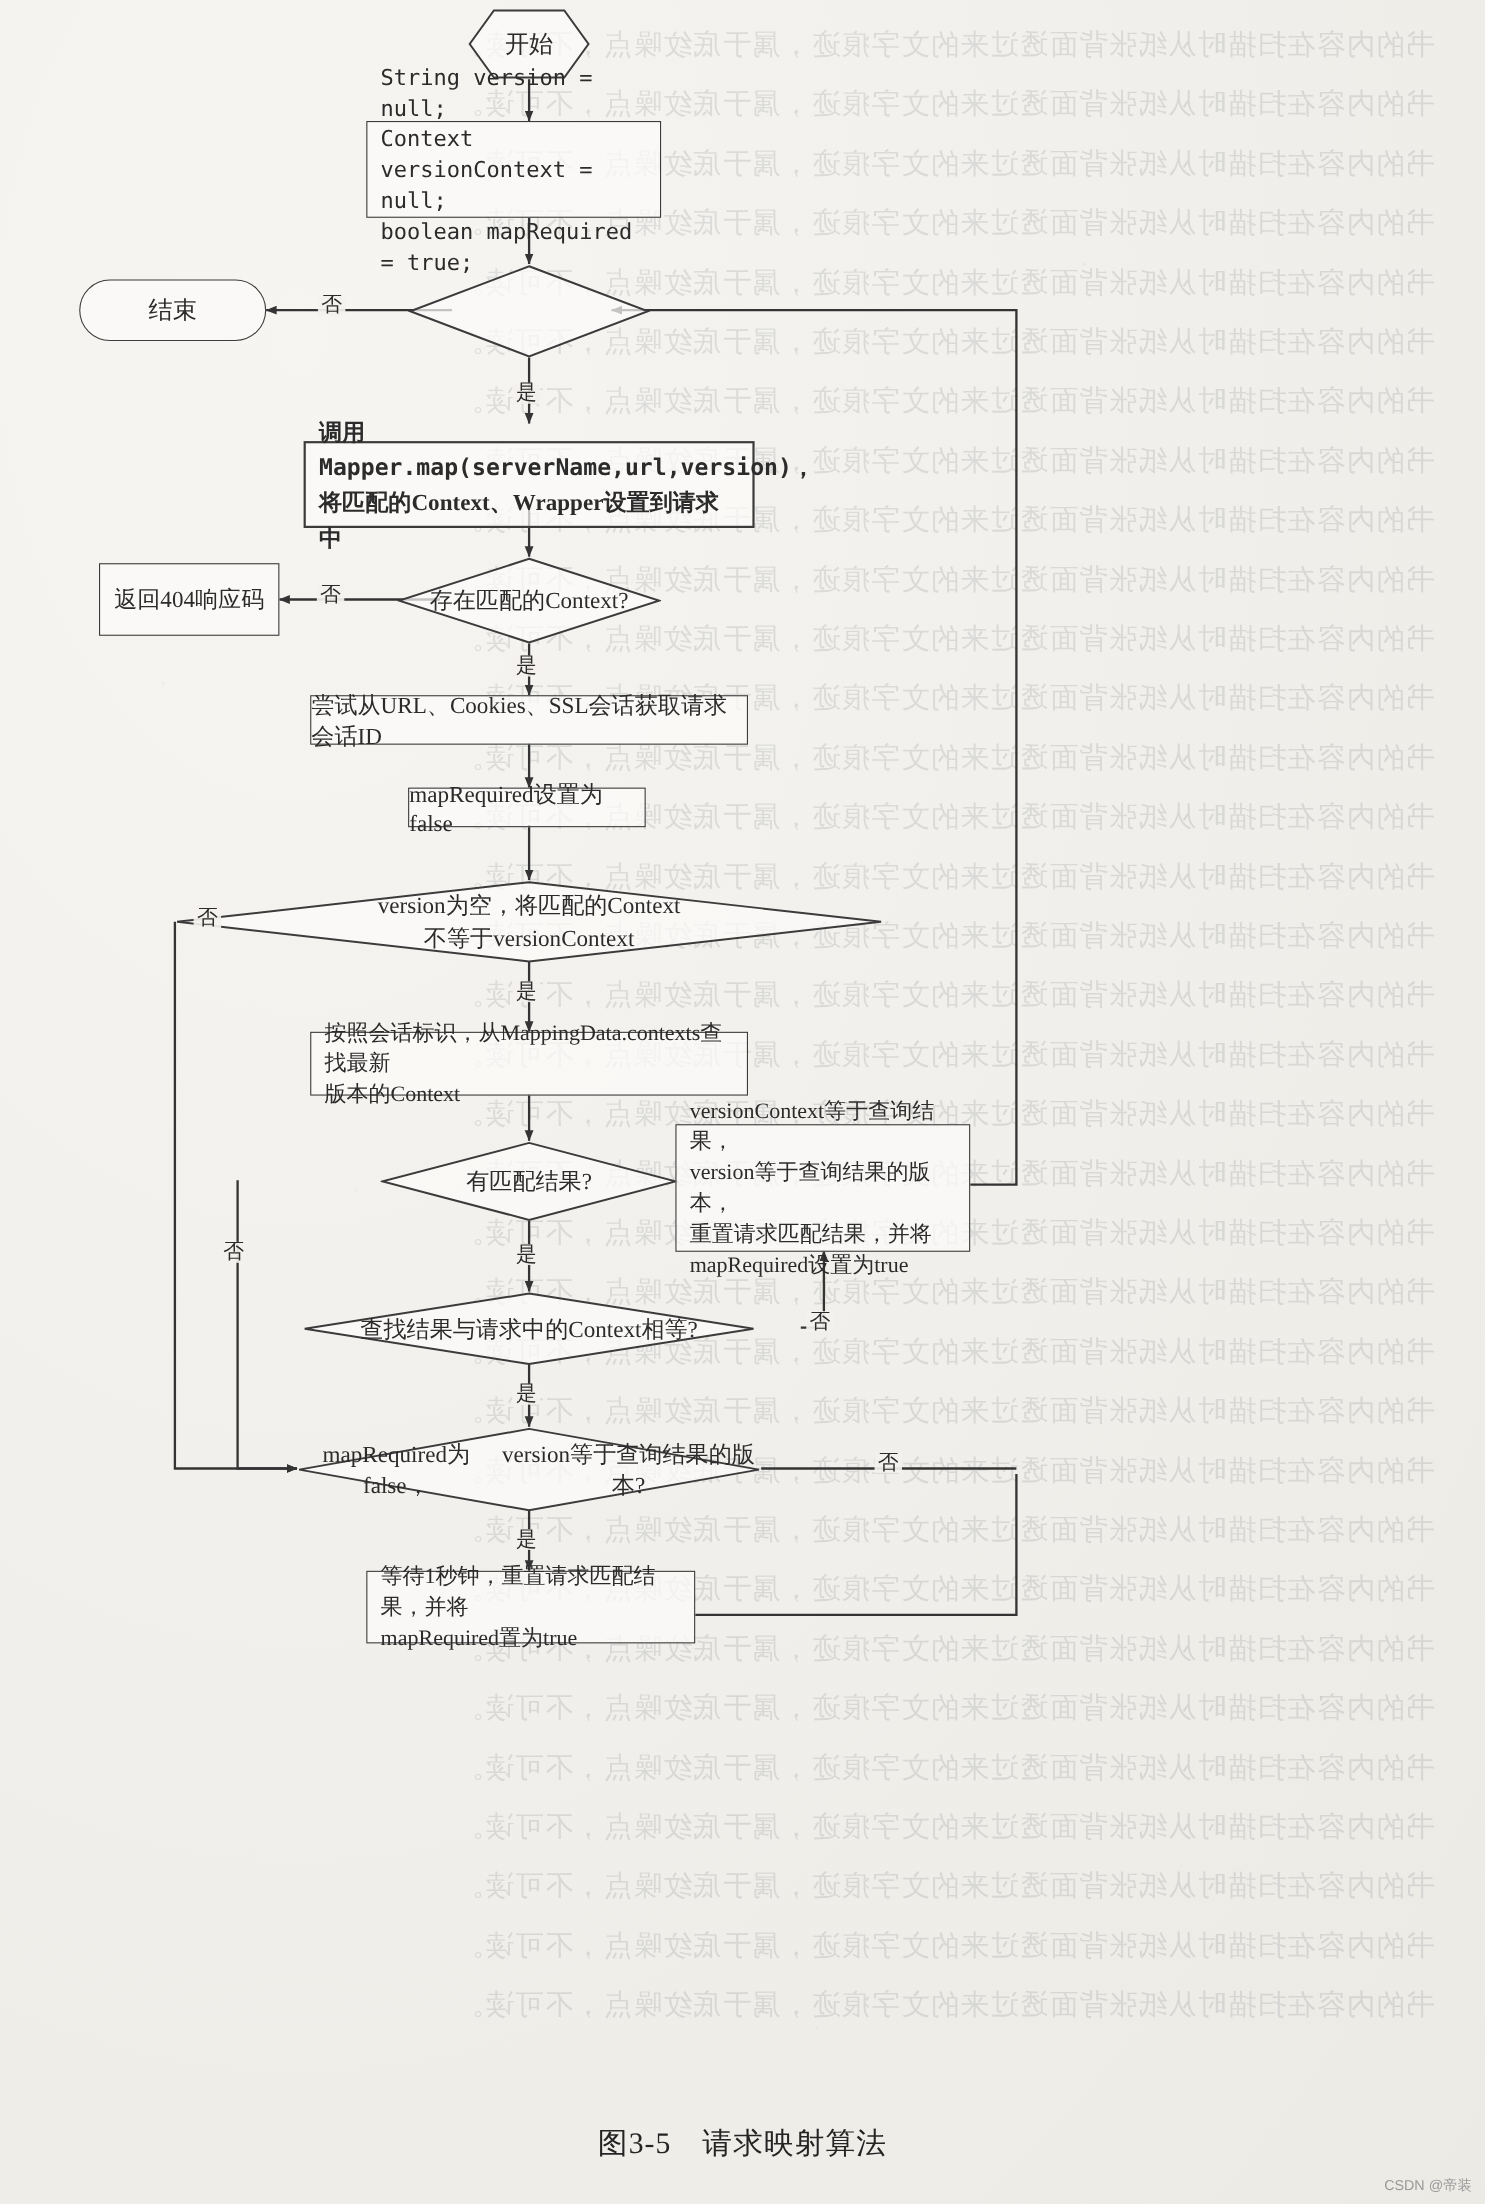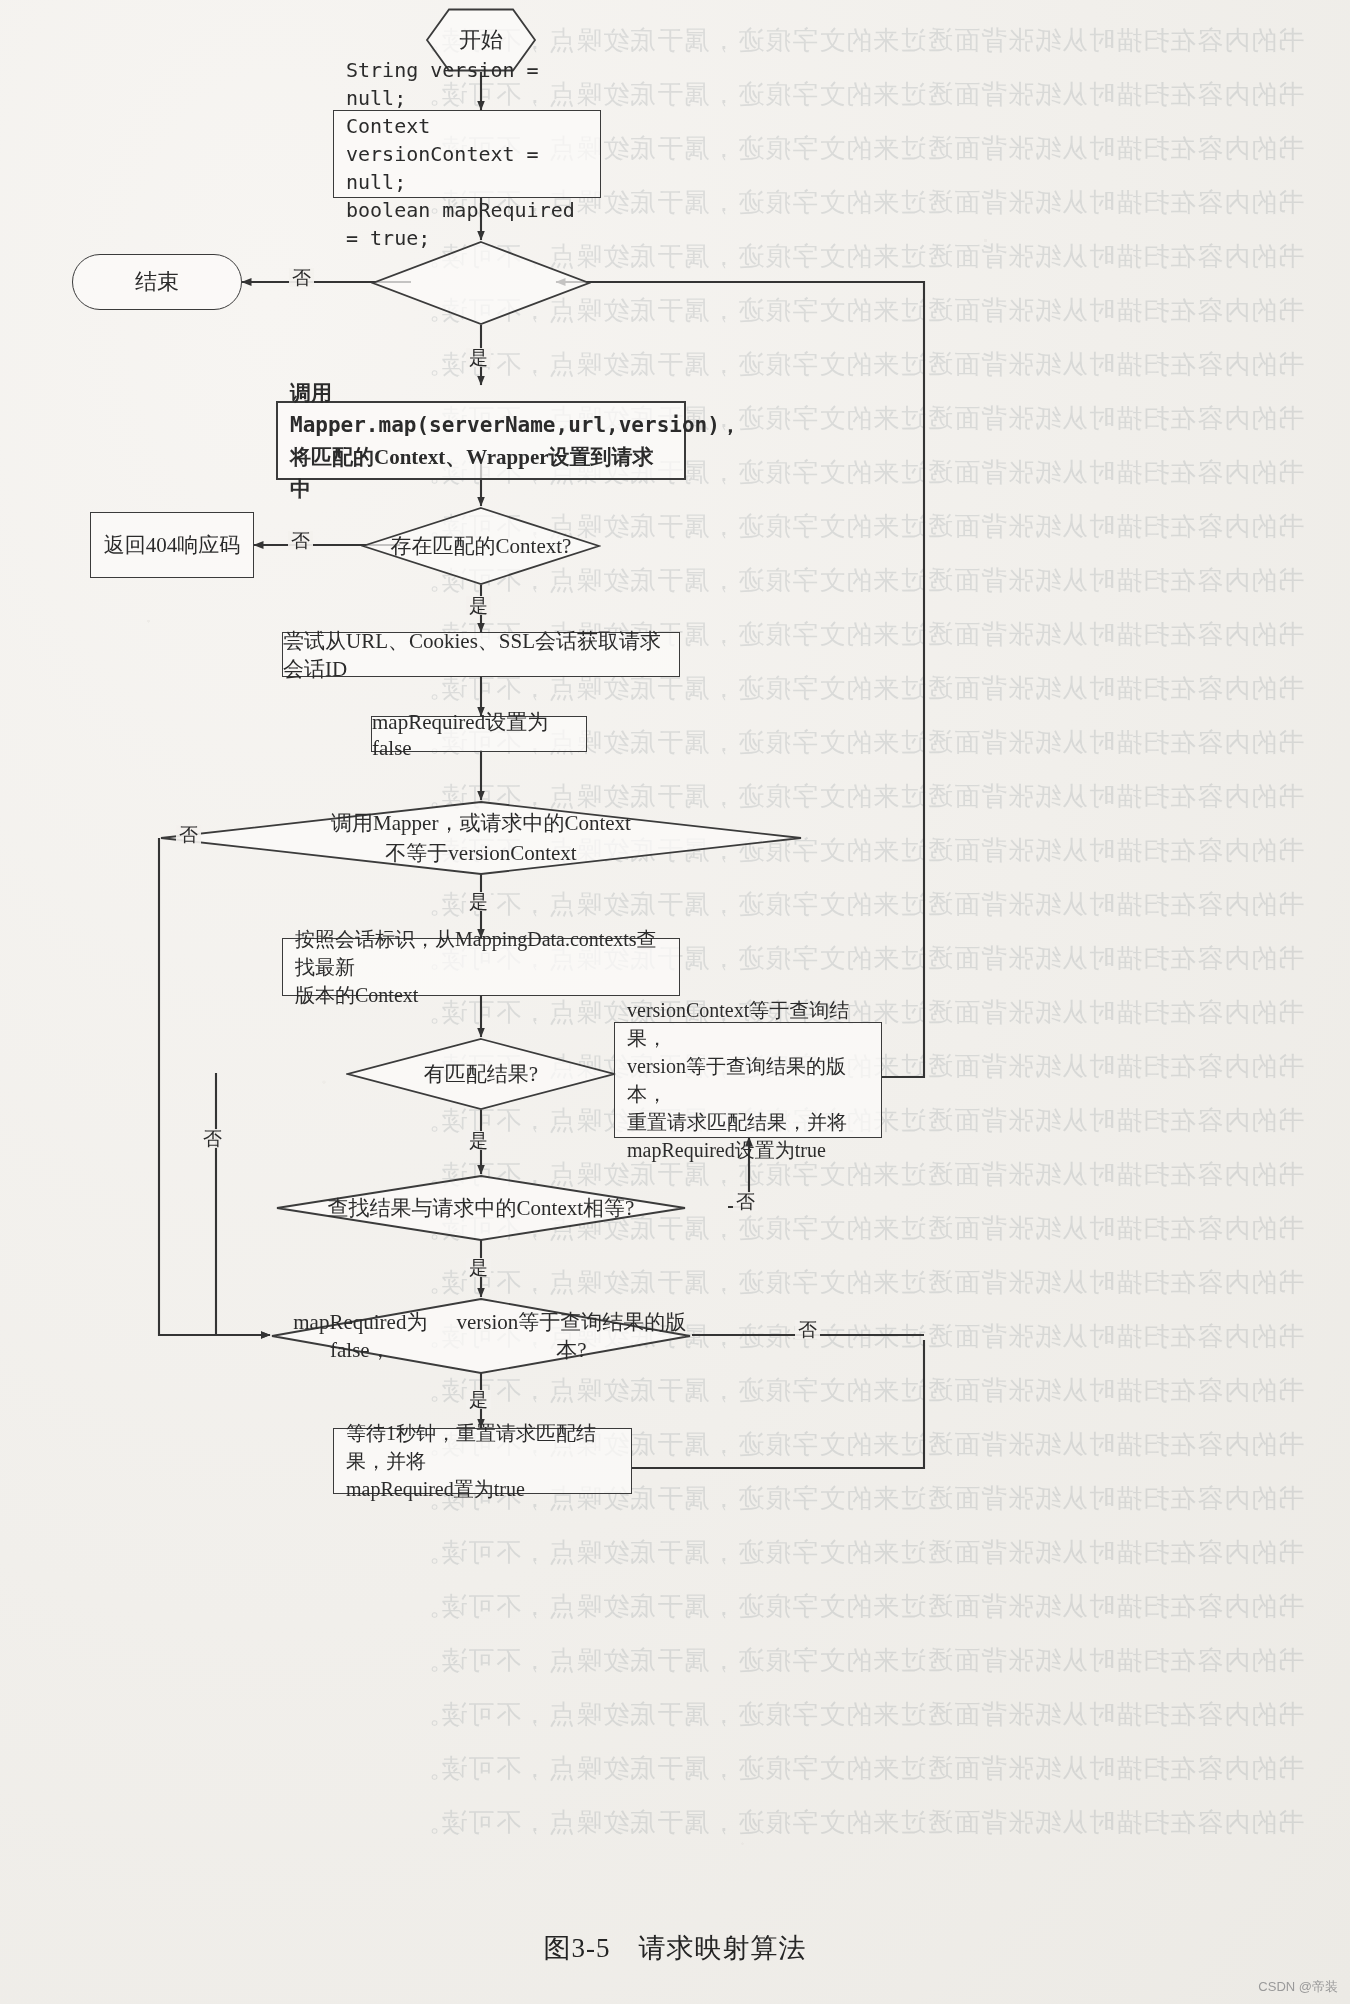--- a/index.html
+++ b/index.html
@@ -252,21 +252,21 @@
   <div class="node boxnode" style="left:371px;top:716px;width:216px;height:36px;">
     <span class="fs21">mapRequired设置为false</span>
   </div>
 
   <div class="node" style="left:159px;top:800px;width:644px;height:76px;">
     <svg width="644" height="76" viewBox="0 0 644 76">
       <polygon points="322,2 642,38 322,74 2,38" fill="rgba(252,251,249,.72)" stroke="#3b3b3b" stroke-width="1.8"></polygon>
     </svg>
   </div>
   <div class="diamond-label fs21 lh30" style="left:159px;top:800px;width:644px;height:76px;flex-direction:column;">
-    <span>调用Mapper，或请求中的Context</span>
+    <span>version为空，将匹配的Context</span>
     <span>不等于versionContext</span>
   </div>
 
   <div class="node boxnode" style="left:282px;top:938px;width:398px;height:58px;">
     <div class="txt fs20 lh28" style="text-align:left;">
       <div>按照会话标识，从MappingData.contexts查找最新</div>
       <div>版本的Context</div>
     </div>
   </div>
 

